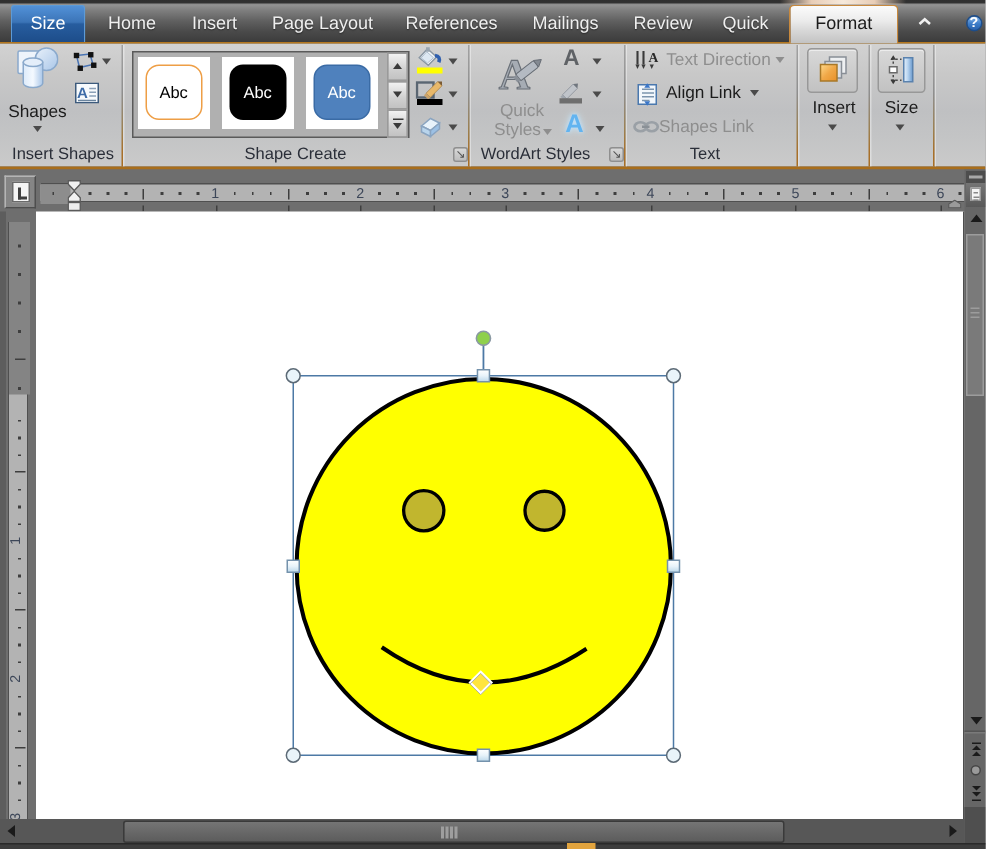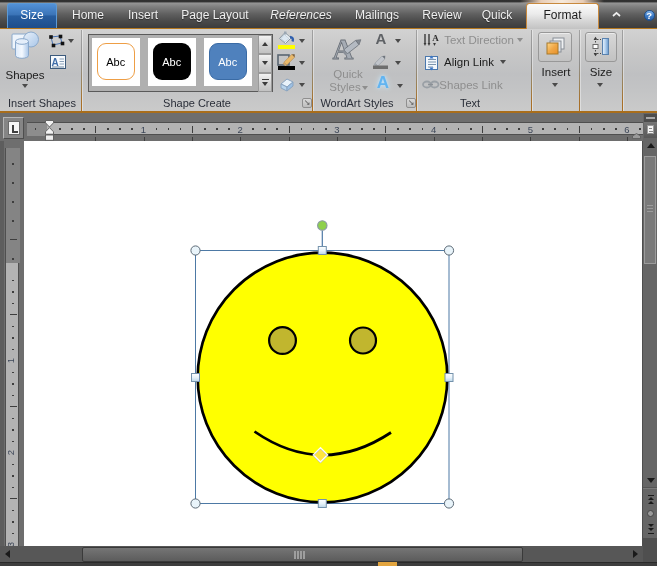--- a/index.html
+++ b/index.html
@@ -54,21 +54,21 @@
   #statorange { left:378px; top:562px; width:19px; height:4px; background:#e2a43e; }
 </style>
 </head>
 <body>
   <div class="abs" id="tabbar"></div>
   <div class="abs" id="tabglow"></div>
   <div class="abs" id="filetab">Size</div>
   <div class="tab" style="left:88px;">Home</div>
   <div class="tab" style="left:143px;">Insert</div>
   <div class="tab" style="left:215px;">Page Layout</div>
-  <div class="tab" style="left:301px;font-style:italic;">References</div>
+  <div class="tab" style="left:301px;">References</div>
   <div class="tab" style="left:377px;">Mailings</div>
   <div class="tab" style="left:442px;">Review</div>
   <div class="tab" style="left:497px;">Quick</div>
   <div class="abs" id="formattab">Format</div>
   <svg class="abs" style="left:612px;top:11px" width="9" height="7" viewBox="0 0 9 7">
     <path d="M1 5 L4.5 1.8 L8 5" fill="none" stroke="#f0f0f0" stroke-width="1.7"></path>
   </svg>
   <div class="abs" id="helpbtn">?</div>
 
   <div class="abs" id="ribbon"></div>

